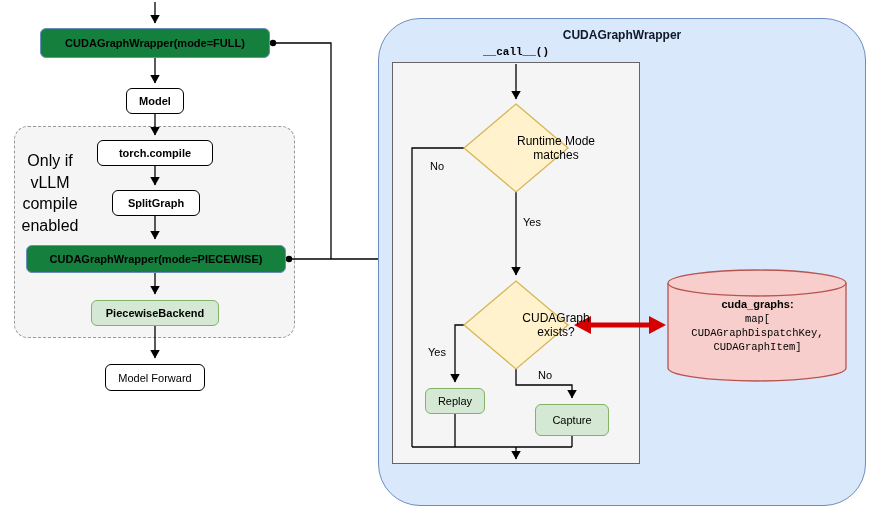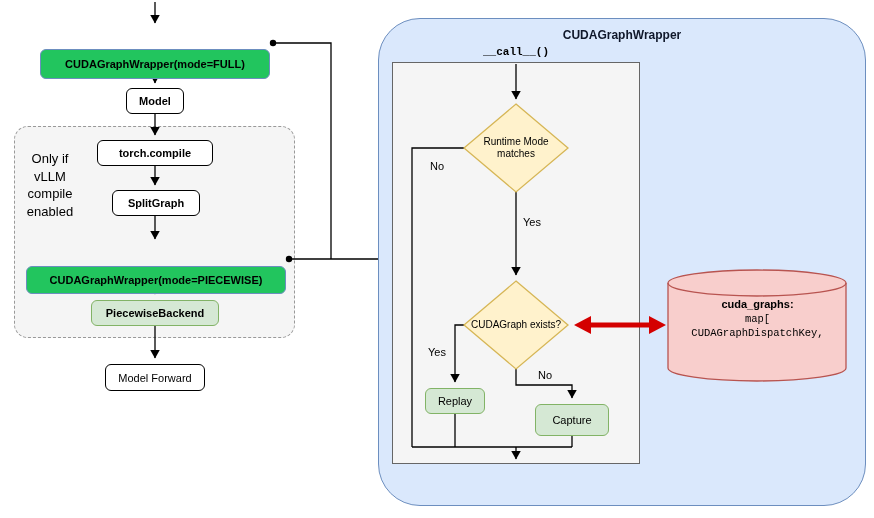--- a/index.html
+++ b/index.html
@@ -34,33 +34,33 @@
   svg.overlay { position:absolute; left:0; top:0; pointer-events:none; }
 
   
   .node {
     position:absolute; box-sizing:border-box; display:flex; align-items:center;
     justify-content:center; background:#ffffff; border:1px solid #000000;
     border-radius:6px; font-size:11px; text-align:center; color:#000;
     padding:0 4px;
   }
   .bold { font-weight:700; }
-  .node.blue  { background:#22c55e; border-color:#6c8ebf;margin-top:21px; }
+  .node.blue  { background:#15803d; border-color:#6c8ebf; }
   .node.green { background:#d5e8d4; border-color:#82b366; }
 
   .dlabel {
     position:absolute; display:flex; align-items:center; justify-content:center;
-    text-align:center; font-size:10px; line-height:1.2; color:#000;
+    text-align:center; font-size:12px; line-height:1.2; color:#000;margin-left:40px;
   }
   .edge-label {
     position:absolute; font-size:11px; color:#000; background:#f5f5f5; padding:0 2px;
   }
   .note {
     position:absolute; left:20px; top:150px; width:60px; text-align:center;
-    font-size:13px; line-height:1.35; color:#000;
+    font-size:16px; line-height:1.35; color:#000;
   }
   .cyl-text {
     position:absolute; left:669px; top:297px; width:177px; text-align:center;
     font-size:11px; line-height:1.35; color:#000;
   }
   .cyl-title { font-weight:bold; }
   .mono {
     font-family:"Liberation Mono","DejaVu Sans Mono",monospace; font-size:10.5px;
   }
 </style>
@@ -143,15 +143,16 @@
   <div class="edge-label" style="left:426px;top:346px;">Yes</div>
   <div class="edge-label" style="left:536px;top:369px;">No</div>
 
   <div class="node green" style="left:425px;top:388px;width:60px;height:26px;">Replay</div>
   <div class="node green" style="left:535px;top:404px;width:74px;height:32px;">Capture</div>
 
   <div class="cyl-text">
     <div class="cyl-title">cuda_graphs:</div>
     <div class="mono">map[</div>
     <div class="mono">CUDAGraphDispatchKey,</div>
+    <div class="mono">CUDAGraphItem]</div>
   </div>
 
 </div>
 
 </body></html>

